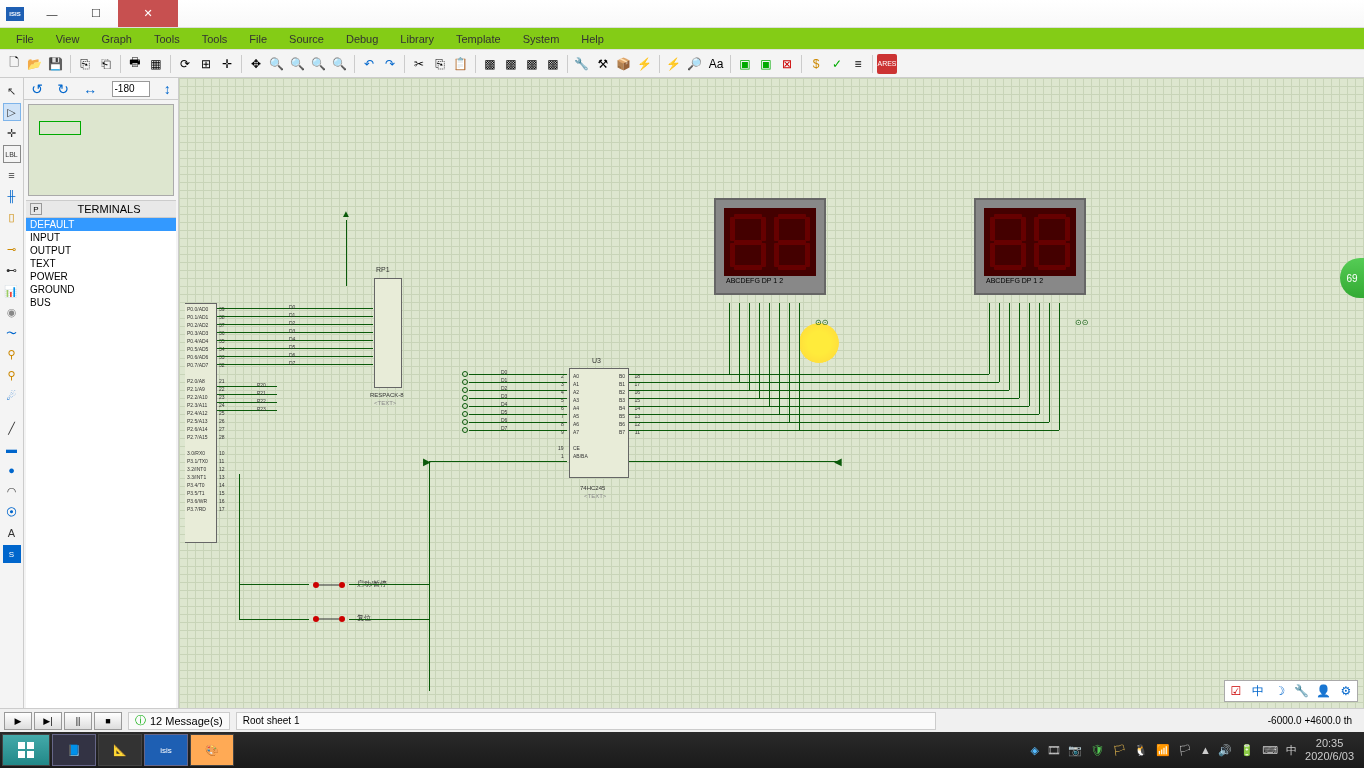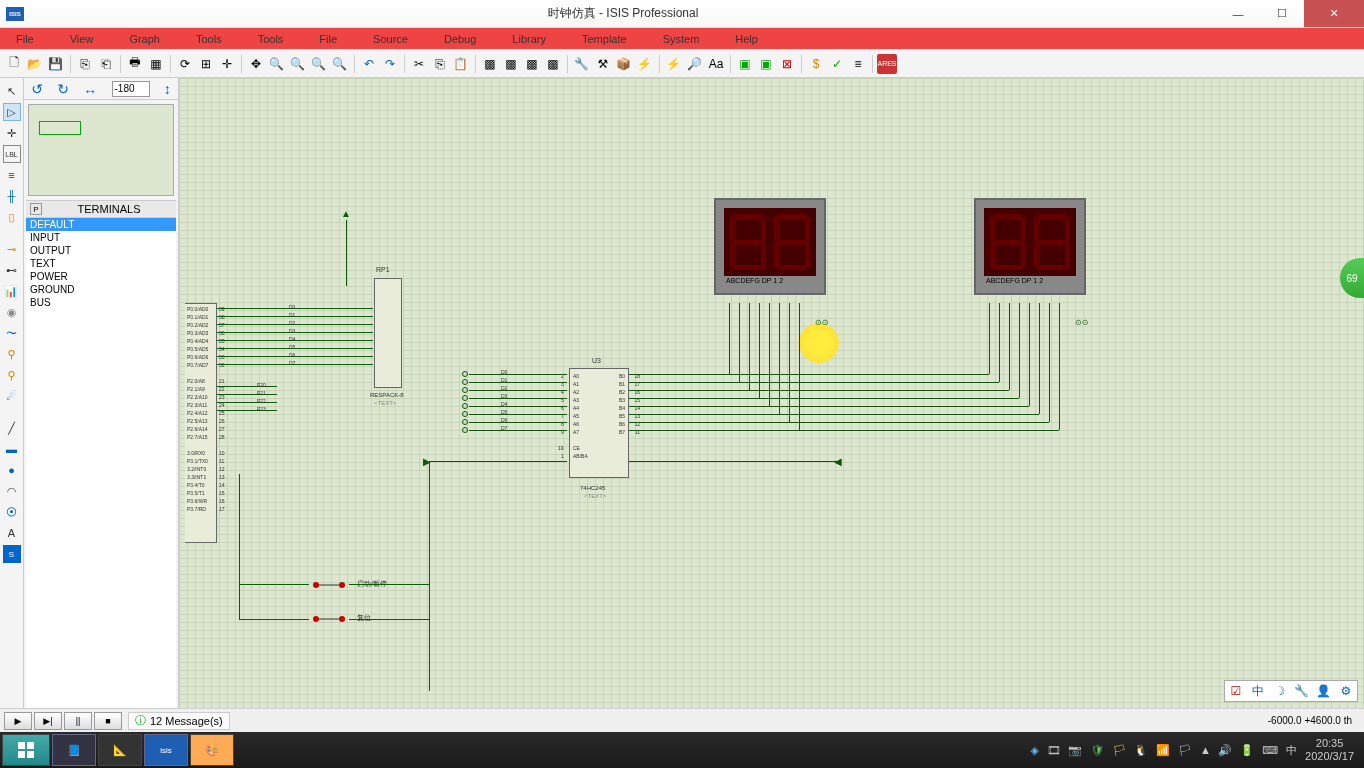--- a/index.html
+++ b/index.html
@@ -3,21 +3,21 @@
 <meta charset="utf-8">
 <style>
 *{margin:0;padding:0;box-sizing:border-box;font-family:"Segoe UI",Tahoma,sans-serif;font-size:11px}
 body{width:1364px;height:768px;overflow:hidden;background:#f0f0f0;display:flex;flex-direction:column}
 .titlebar{height:28px;background:linear-gradient(#fff,#f8f8f8);display:flex;align-items:center;position:relative;border-bottom:1px solid #ddd}
 .app-icon{width:18px;height:14px;background:#1e5fb3;margin:0 6px;display:flex;align-items:center;justify-content:center;color:#fff;font-size:6px;font-weight:bold}
 .title-text{flex:1;text-align:center;color:#333;font-size:12px}
 .win-controls{display:flex;height:100%}
 .win-btn{width:44px;display:flex;align-items:center;justify-content:center;color:#333}
 .win-btn.close{background:#c75050;color:#fff;width:60px}
-.menubar{height:22px;background:#ef4444;display:flex;align-items:center;padding:0 6px;gap:16px;border-bottom:1px solid #e0e0e0}
+.menubar{height:22px;background:#84cc16;display:flex;align-items:center;padding:0 6px;gap:2px;border-bottom:1px solid #e0e0e0}
 .menubar span{padding:2px 10px;color:#333;cursor:default}
 .toolbar{height:28px;background:#f4f4f4;display:flex;align-items:center;padding:0 4px;gap:1px;border-bottom:1px solid #ccc}
 .tb-btn{width:20px;height:20px;display:flex;align-items:center;justify-content:center;border:1px solid transparent;border-radius:2px;font-size:12px}
 .tb-sep{width:1px;height:18px;background:#ccc;margin:0 3px}
 .main{flex:1;display:flex;overflow:hidden}
 .left-tools{width:24px;background:#f4f4f4;border-right:1px solid #ccc;display:flex;flex-direction:column;align-items:center;padding-top:4px;gap:3px}
 .lt{width:18px;height:18px;display:flex;align-items:center;justify-content:center;font-size:11px;color:#333}
 .lt.sel{background:#d0e3f7;border:1px solid #7eb4ea}
 .mid-col{width:155px;background:#f4f4f4;border-right:1px solid #ccc;display:flex;flex-direction:column}
 .mid-top{height:22px;display:flex;align-items:center;justify-content:space-around;border-bottom:1px solid #ccc}
@@ -63,21 +63,20 @@
 .wire.h{height:1px}
 .wire.v{width:1px}
 .pin-label{position:absolute;font-size:5px;color:#333;white-space:nowrap}
 .float-badge{position:absolute;right:0;top:180px;width:24px;height:40px;background:linear-gradient(#5c5,#3a3);border-radius:20px 0 0 20px;display:flex;align-items:center;justify-content:center;color:#fff;font-size:10px}
 </style>
 </head>
 <body>
 
 <div class="titlebar">
   <div class="app-icon">ISIS</div>
-  <div class="title-text">时钟仿真 - ISIS Professional</div>
   <div class="win-controls">
     <div class="win-btn">—</div>
     <div class="win-btn">☐</div>
     <div class="win-btn close">✕</div>
   </div>
 </div>
 
 <div class="menubar">
   <span>File</span>
   <span>View</span>
@@ -490,20 +489,21 @@
 
 <div class="sim-bar">
   <div class="sim-btn">▶</div>
   <div class="sim-btn">▶|</div>
   <div class="sim-btn">||</div>
   <div class="sim-btn">■</div>
   <div class="status-field">
     <span style="color:#0a0;margin-right:4px">ⓘ</span>
     <span>12 Message(s)</span>
   </div>
+  <div class="status-field" style="min-width:700px">Root sheet 1</div>
   <div class="coords">-6000.0   +4600.0   th</div>
 </div>
 
 <div class="taskbar">
   <div class="task-btn win">
     <svg width="20" height="20">
         <rect x="2" y="2" width="7" height="7" fill="#fff"></rect>
         <rect x="11" y="2" width="7" height="7" fill="#fff"></rect>
         <rect x="2" y="11" width="7" height="7" fill="#fff"></rect>
         <rect x="11" y="11" width="7" height="7" fill="#fff"></rect>
@@ -522,16 +522,16 @@
     <span>🐧</span>
     <span>📶</span>
     <span>🏳</span>
     <span>▲</span>
     <span>🔊</span>
     <span>🔋</span>
     <span>⌨</span>
     <span>中</span>
     <div class="clock">
       <div>20:35</div>
-      <div>2020/3/17</div>
+      <div>2020/6/03</div>
     </div>
   </div>
 </div>
 
 </body></html>

